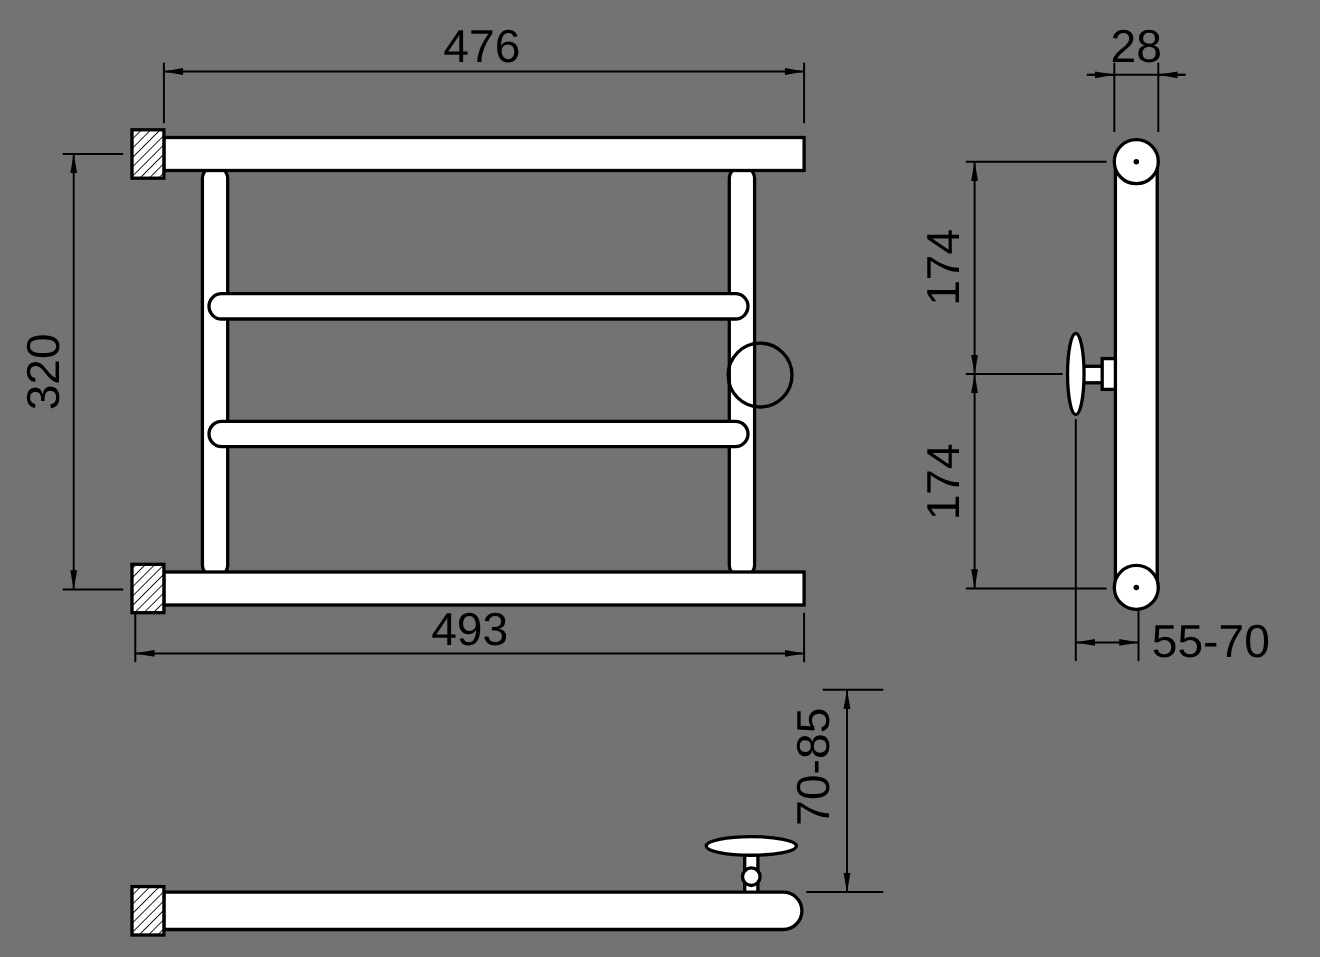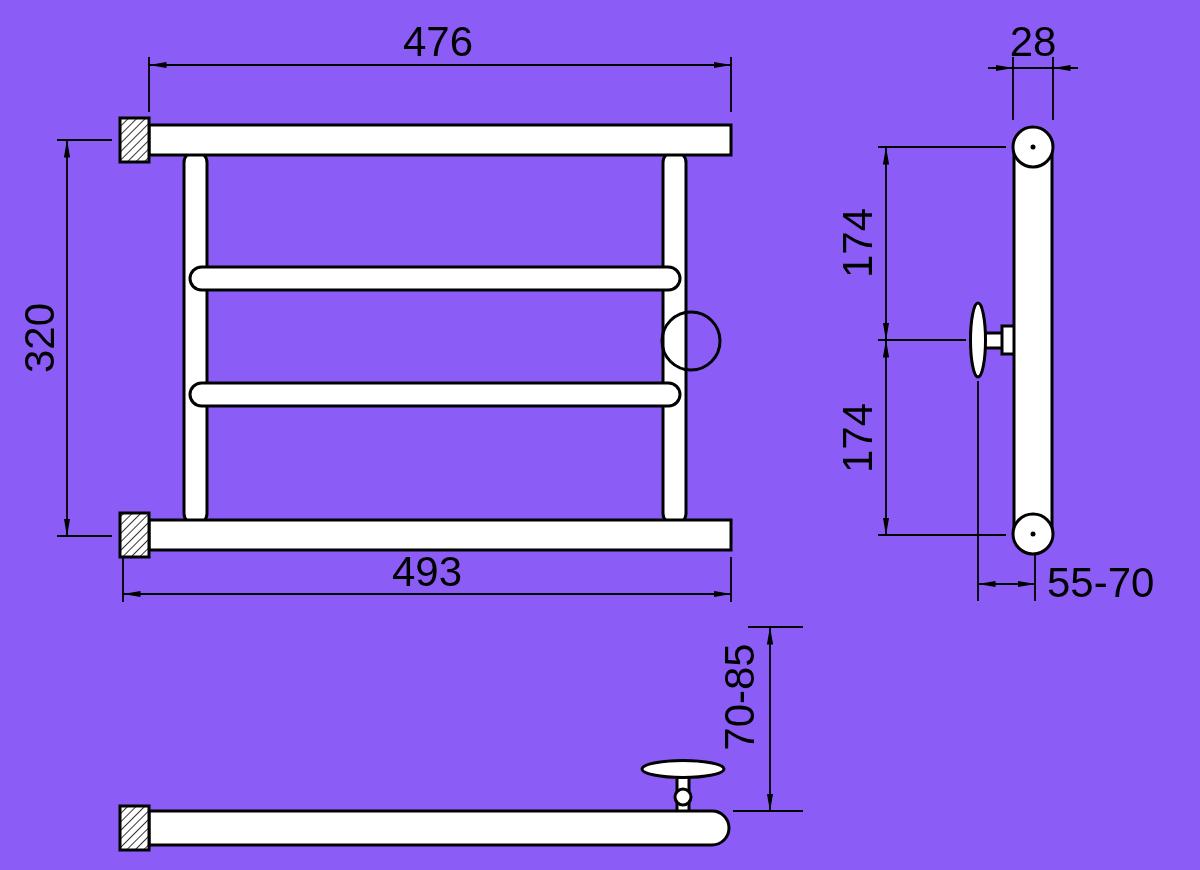--- a/index.html
+++ b/index.html
@@ -1,16 +1,16 @@
 <!DOCTYPE html>
 <html><head>
 <meta charset="utf-8">
 <style>
   html,body{margin:0;padding:0;background:#ffffff;}
-  .canvas{position:relative;width:1200px;height:870px;background:#8b5cf6;overflow:hidden;}
+  .canvas{position:relative;width:1200px;height:870px;background:#737373;overflow:hidden;}
   svg{display:block;}
   .obj{stroke:#000000;stroke-width:3;fill:#ffffff;}
   .obj-nofill{stroke:#000000;stroke-width:3;fill:none;}
   .obj-hatch{stroke:#000000;stroke-width:3;fill:url(#hatch);}
   .dim{stroke:#000000;stroke-width:1.8;fill:none;}
   .dot{fill:#000000;stroke:none;}
   .dtext{font-family:"Liberation Sans",sans-serif;font-size:42px;fill:#000000;text-anchor:middle;}
 </style>
 </head>
 <body>

